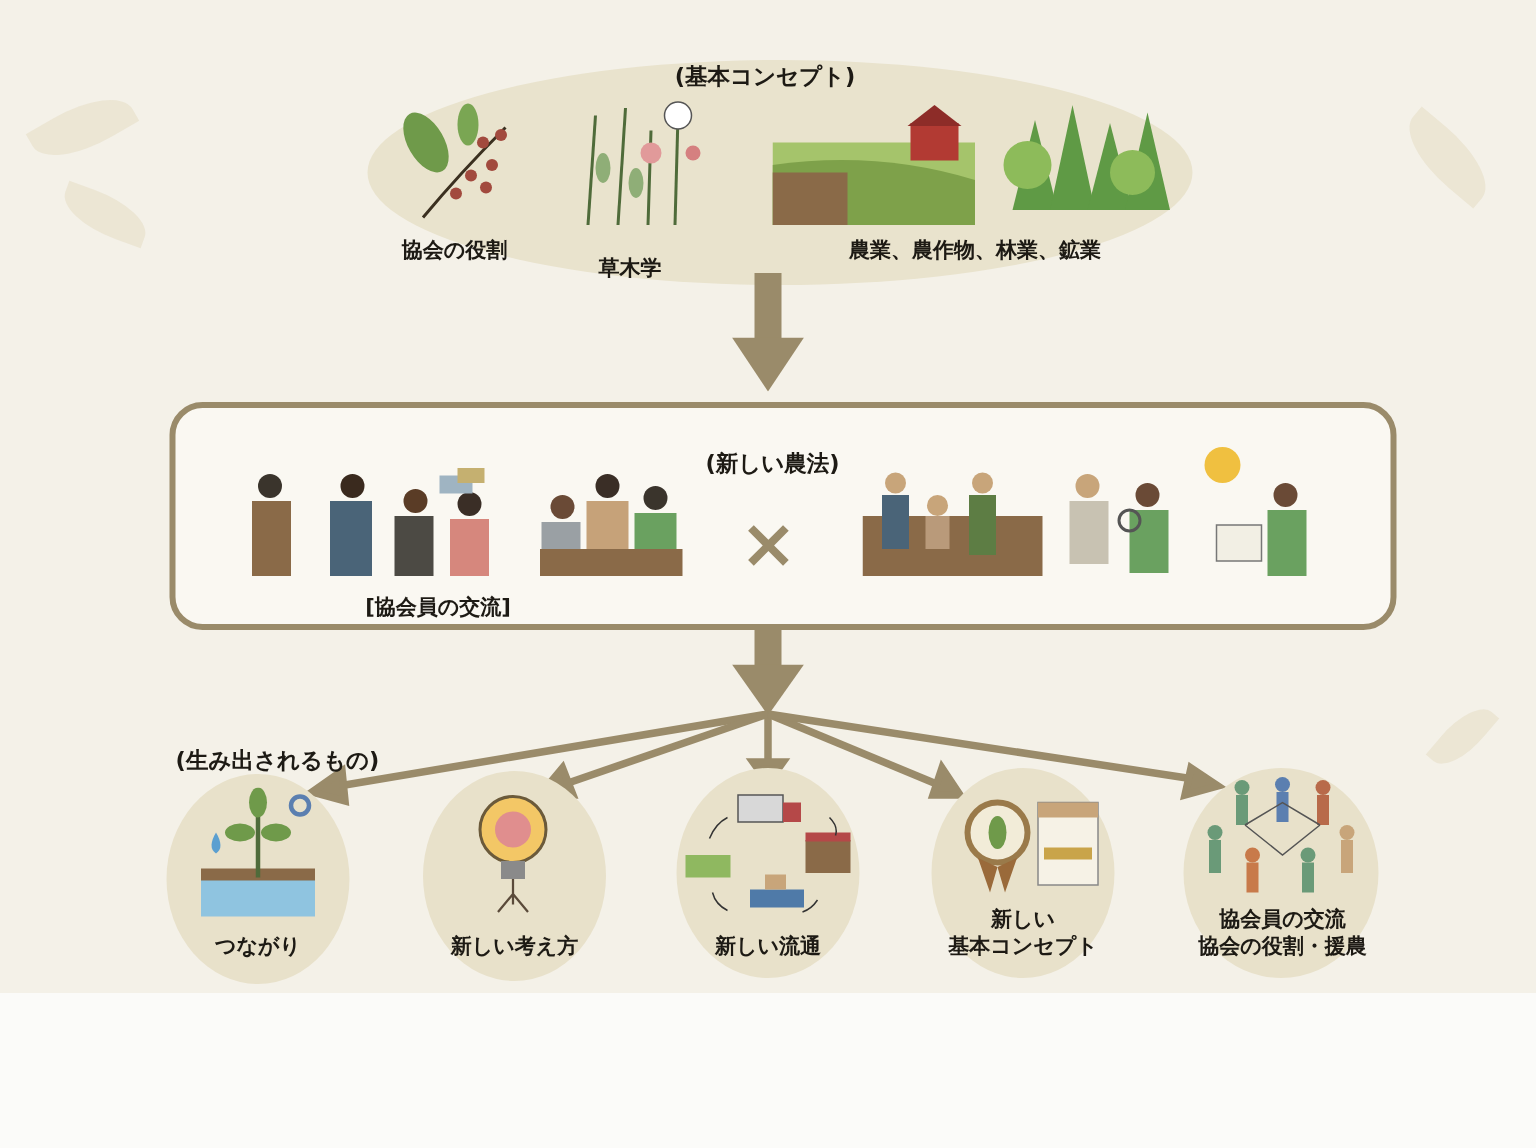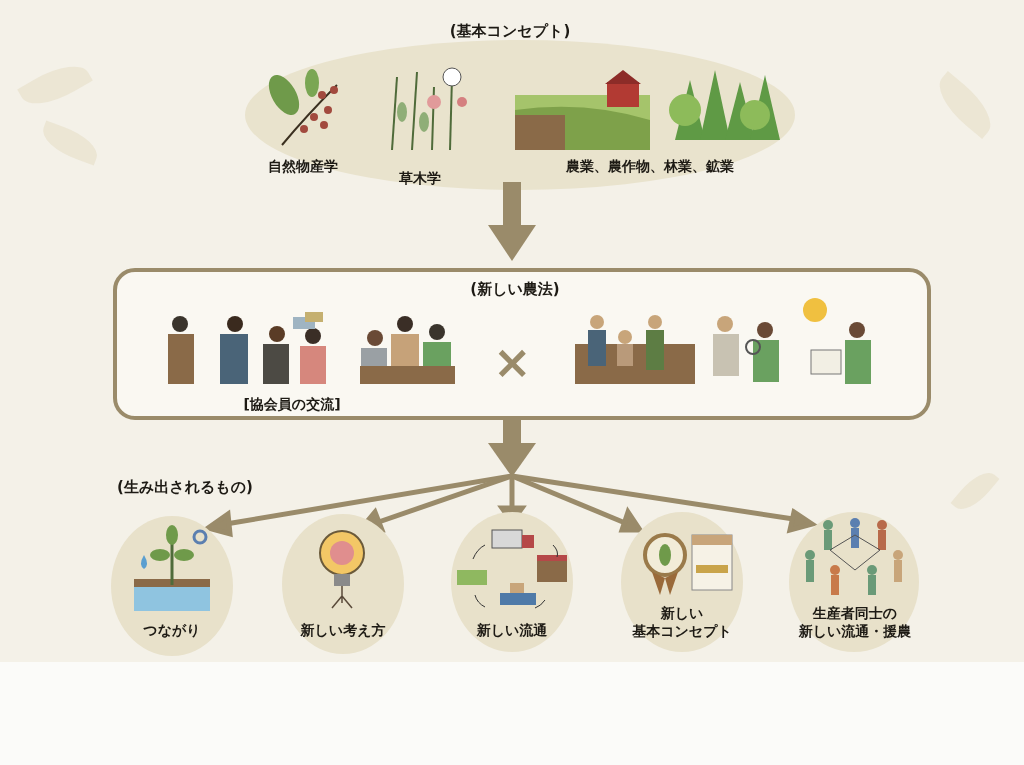--- a/index.html
+++ b/index.html
@@ -1,21 +1,21 @@
 <!DOCTYPE html>
 <html><head>
 <meta charset="utf-8">
 <style>
   html,body{margin:0;padding:0;}
   body{width:1024px;height:765px;background:#fbfaf6;font-family:"DejaVu Sans",sans-serif;position:relative;overflow:hidden;color:#1d1a14;}
   .canvas{position:absolute;left:0;top:0;width:1024px;height:662px;background:#f4f1e8;}
   .blank{position:absolute;left:0;top:662px;width:1024px;height:103px;background:#fbfbf9;}
   .leaf{position:absolute;border-radius:0 70% 0 70%;background:#e8e1cc;opacity:.7;}
   .ellipse{position:absolute;left:245px;top:40px;width:550px;height:150px;border-radius:50%;background:#e9e3cd;}
-  .title{position:absolute;font-weight:bold;font-size:15px;text-align:center;white-space:nowrap;}
+  .title{position:absolute;font-weight:bold;font-size:15px;text-align:center;white-space:nowrap;margin-top:20px;}
   .lbl{position:absolute;font-weight:bold;font-size:14px;text-align:center;white-space:nowrap;}
   .icon{position:absolute;}
   .arrow-shaft{position:absolute;background:#9a8b6a;}
   .role-box{position:absolute;left:113px;top:268px;width:818px;height:152px;border:4px solid #9a8b6a;border-radius:22px;background:#faf8f2;box-sizing:border-box;}
   .circle{position:absolute;width:122px;height:140px;border-radius:50%;background:#e8e1ca;}
   .times{position:absolute;left:493px;top:335px;font-size:46px;color:#9a8b6a;font-weight:bold;}
 </style>
 </head>
 <body>
 
@@ -32,21 +32,21 @@
     <ellipse cx="22" cy="30" rx="12" ry="22" fill="#6f9a4a" transform="rotate(-30 22 30)"></ellipse>
     <ellipse cx="50" cy="18" rx="7" ry="14" fill="#7aa653"></ellipse>
     <path d="M20 80 Q45 50 75 20" stroke="#3b3020" stroke-width="2" fill="none"></path>
     <circle cx="60" cy="30" r="4" fill="#a24a3e"></circle>
       <circle cx="66" cy="45" r="4" fill="#a24a3e"></circle>
     <circle cx="52" cy="52" r="4" fill="#a24a3e"></circle>
       <circle cx="42" cy="64" r="4" fill="#a24a3e"></circle>
     <circle cx="72" cy="25" r="4" fill="#a24a3e"></circle>
       <circle cx="62" cy="60" r="4" fill="#a24a3e"></circle>
   </svg>
-  <div class="lbl" style="left:248px;top:158px;width:110px">自然物産学</div>
+  <div class="lbl" style="left:248px;top:158px;width:110px">協会の役割</div>
 
   <svg class="icon" style="left:372px;top:62px" width="100" height="90">
     <g stroke="#4f6b3a" stroke-width="2" fill="none">
       <path d="M20 88 L25 15"></path>
         <path d="M40 88 L45 10"></path>
         <path d="M60 88 L62 25"></path>
         <path d="M78 88 L80 15"></path>
     </g>
     <circle cx="80" cy="15" r="9" fill="#fff" stroke="#555"></circle>
     <circle cx="62" cy="40" r="7" fill="#e19a9a"></circle>
@@ -236,17 +236,17 @@
       <circle cx="98" cy="40" r="5" fill="#c8a57a"></circle>
         <rect x="94" y="45" width="8" height="22" fill="#c8a57a"></rect>
       <circle cx="35" cy="55" r="5" fill="#c87a4a"></circle>
         <rect x="31" y="60" width="8" height="20" fill="#c87a4a"></rect>
       <circle cx="72" cy="55" r="5"></circle>
         <rect x="68" y="60" width="8" height="20"></rect>
     </g>
     <path d="M30 35 L55 55 L80 35 M30 35 L55 20 L80 35" stroke="#555" fill="none"></path>
   </svg>
   <div class="lbl" style="left:790px;top:604px;width:130px;line-height:18px">
-    <div>生産者同士の</div>
-    <div>新しい流通・援農</div>
+    <div>協会員の交流</div>
+    <div>協会の役割・援農</div>
   </div>
 </div>
 <div class="blank"></div>
 
 </body></html>

